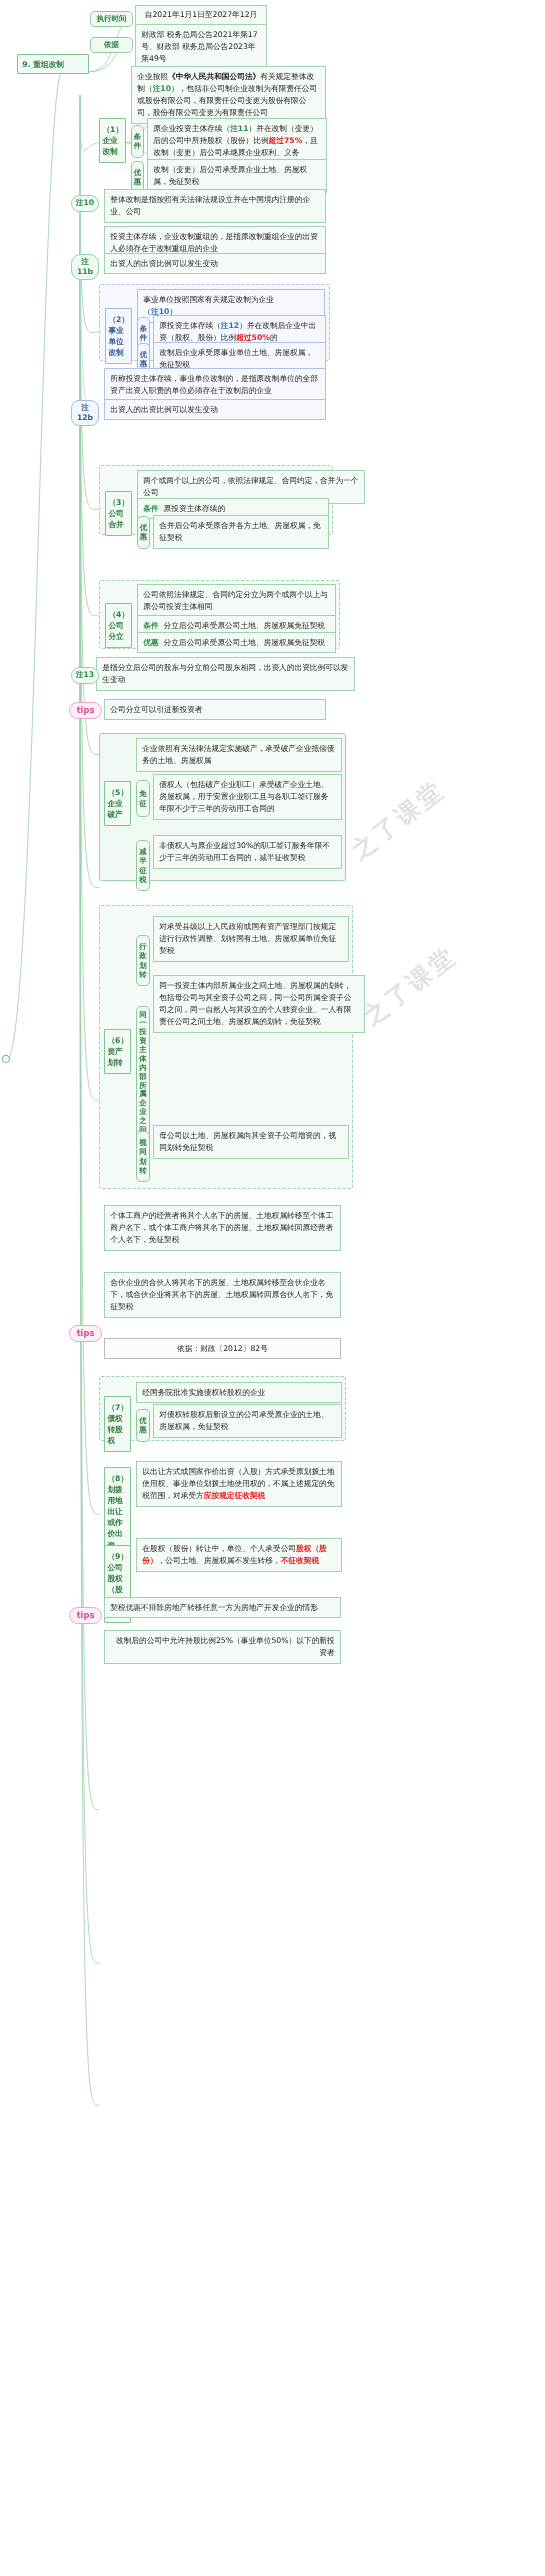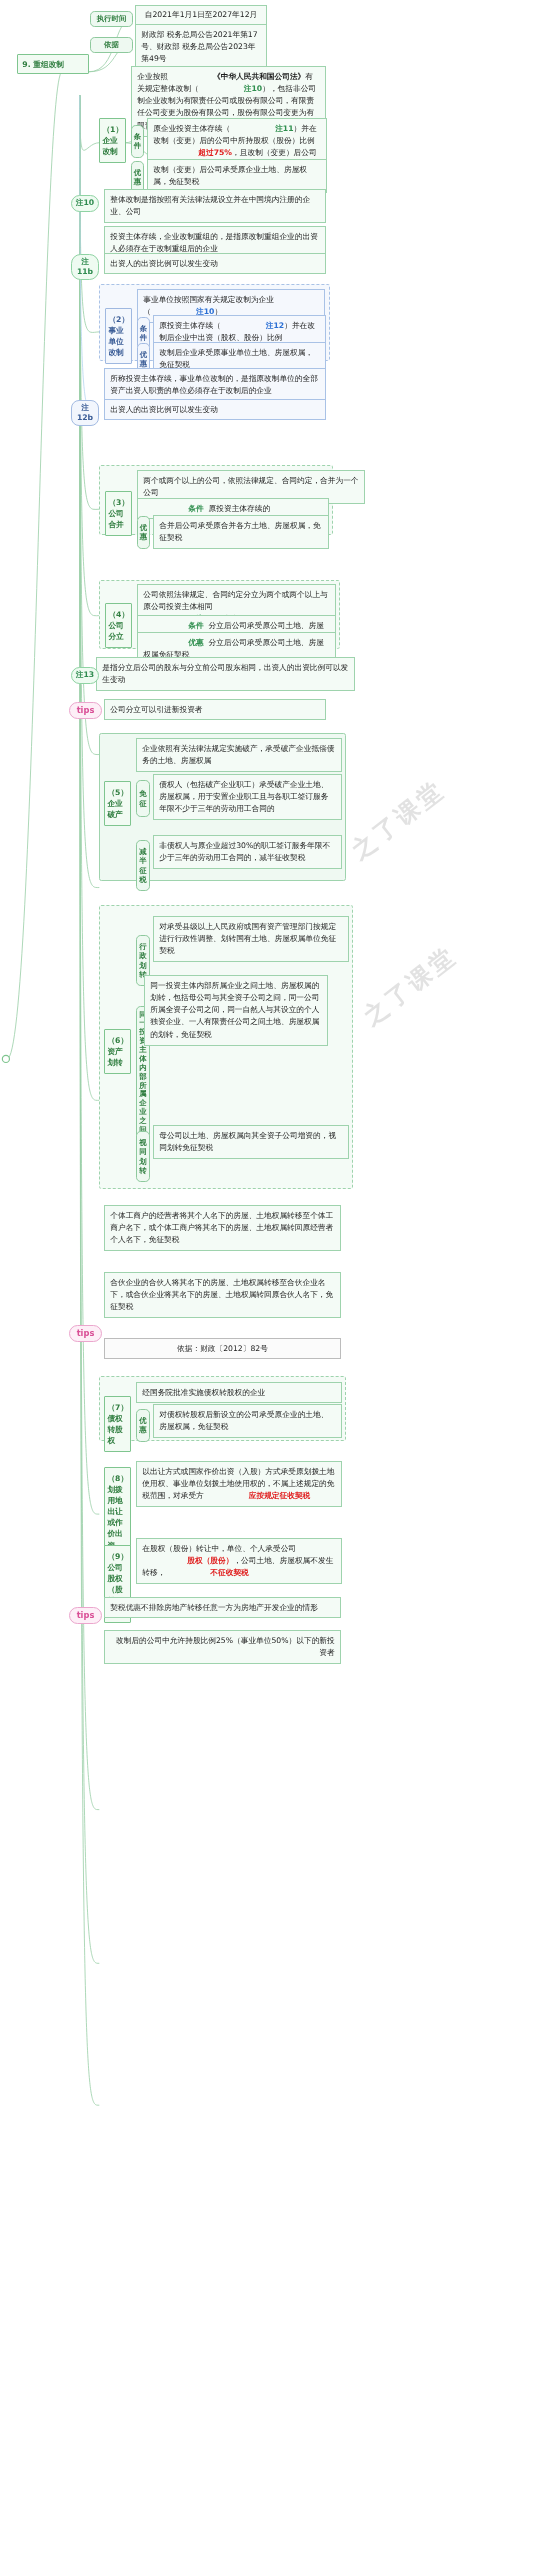--- a/index.html
+++ b/index.html
@@ -74,21 +74,21 @@
 
   .grp{
     border:0.6px solid #9ed3ad; background:#f4fbf6;
   }
   .grp.blue{ border-color:#a9c2e6; background:#f5f8fd; }
   .grp.dashed{ border-style:dashed; }
 
   .red { color:#e02020; }
   .blue-t { color:#2b6fd4; }
   .green-t{ color:#2f8f4e; }
-  .bold { font-weight:bold;margin-left:45px; }
+  .bold { font-weight:bold; }
   .u { }
   .center{ text-align:center; }
 </style>
 </head>
 <body>
 
 <div class="page">
 
   <div class="watermark" style="left:343px; top:804px;">之了课堂</div>
   <div class="watermark" style="left:355px; top:970px;">之了课堂</div>
@@ -331,21 +331,21 @@
   <div class="node" style="left:136px; top:935px; width:14px;">
     <div class="chip" style="padding:6px 1.2px;">行政<br>划转</div>
   </div>
   <div class="node" style="left:153px; top:916px; width:196px;">
     <div class="box">对承受县级以上人民政府或国有资产管理部门按规定进行行政性调整、划转国有土地、房屋权属单位免征契税</div>
   </div>
 
   <div class="node" style="left:136px; top:1006px; width:14px;">
     <div class="chip" style="padding:3.5px 1.2px; line-height:1.2;">同一投<br>资主体<br>内部所<br>属企业<br>之间划<br>转</div>
   </div>
-  <div class="node" style="left:144px; top:975px; width:184px;">
+  <div class="node" style="left:153px; top:975px; width:212px;">
     <div class="box">同一投资主体内部所属企业之间土地、房屋权属的划转，包括母公司与其全资子公司之间，同一公司所属全资子公司之间，同一自然人与其设立的个人独资企业、一人有限责任公司之间土地、房屋权属的划转，免征契税</div>
   </div>
 
   <div class="node" style="left:136px; top:1131px; width:14px;">
     <div class="chip" style="padding:6px 1.2px;">视同<br>划转</div>
   </div>
   <div class="node" style="left:153px; top:1125px; width:196px;">
     <div class="box">母公司以土地、房屋权属向其全资子公司增资的，视同划转免征契税</div>
   </div>
 

